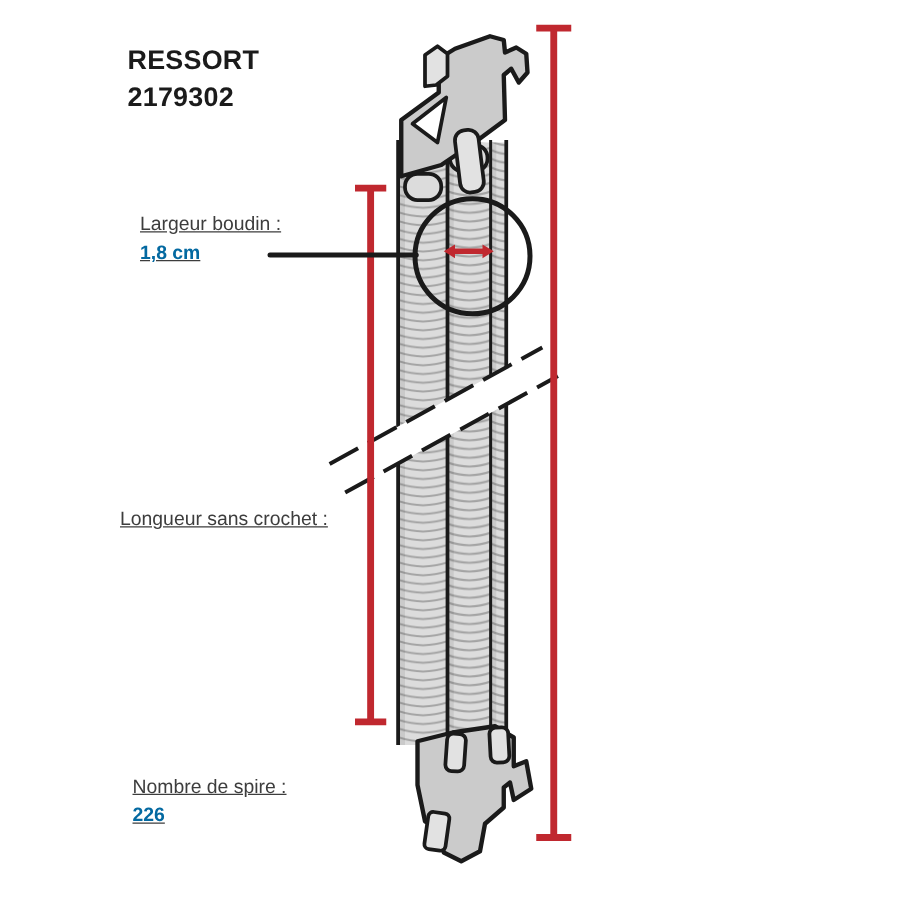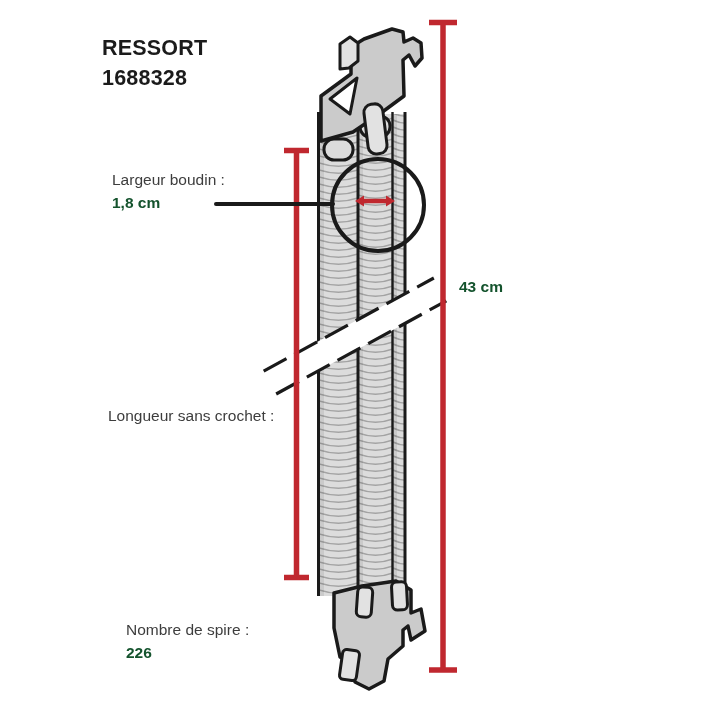--- a/index.html
+++ b/index.html
@@ -5,26 +5,26 @@
   html,body{margin:0;padding:0;background:#fff;}
   .stage{
     position:relative;width:720px;height:720px;background:#fff;overflow:hidden;
     font-family:"Liberation Sans", sans-serif;
     padding-left:13px;
   }
   .title{
     position:absolute;left:102px;top:33px;
     font-size:21.5px;font-weight:bold;color:#1b1b1b;line-height:30px;letter-spacing:.2px;
   }
-  .anno{position:absolute;font-size:15.5px;color:var(--text,#3d3d3d);line-height:23px;}
-  .anno .val{font-weight:bold;color:#14532d;}
+  .anno{position:absolute;font-size:15.5px;color:var(--text,#3d3d3d);line-height:23px;text-decoration:underline;}
+  .anno .val{font-weight:bold;color:#0369a1;}
   .anno-boudin{left:112px;top:168px;}
   .anno-avec{left:459px;top:275px;}
-  .anno-sans{left:108px;top:404px;text-align:right;}
-  .anno-spires{left:106px;top:618px;margin-left:20px;}
+  .anno-sans{left:96px;top:404px;text-align:right;}
+  .anno-spires{left:106px;top:618px;}
   svg{position:absolute;left:0;top:0;}
   .s-ink{stroke:var(--ink,#1a1a1a);}
   .s-coil{stroke:var(--coil-line,#a3a3a3);}
   .s-red{stroke:var(--measure-red,#c0282f);}
   .f-red{fill:var(--measure-red,#c0282f);}
   .f-none{fill:none;}
   .f-white{fill:#ffffff;}
   .f-metal{fill:var(--metal-fill,#cccccc);}
   .f-metal-light{fill:var(--metal-light,#e0e0e0);}
   .f-coilbg{fill:var(--coil-fill,#dcdcdc);}
@@ -94,30 +94,29 @@
 
     <g>
       <line x1="362" y1="201" x2="388" y2="201" class="s-red" stroke-width="4.5"></line>
       <polygon points="355,201 364,195.5 364,206.5" class="f-red"></polygon>
       <polygon points="395,201 386,195.5 386,206.5" class="f-red"></polygon>
     </g>
   </svg>
 
   <div class="title">
     <div>RESSORT</div>
-    <div>1688328</div>
+    <div>2179302</div>
   </div>
 
   <div class="anno anno-boudin">
     <div>Largeur boudin :</div>
     <div class="val">1,8 cm</div>
   </div>
 
   <div class="anno anno-avec">
-    <div class="val">43 cm</div>
   </div>
 
   <div class="anno anno-sans">
     <div>Longueur sans crochet :</div>
   </div>
 
   <div class="anno anno-spires">
     <div>Nombre de spire :</div>
     <div class="val">226</div>
   </div>

